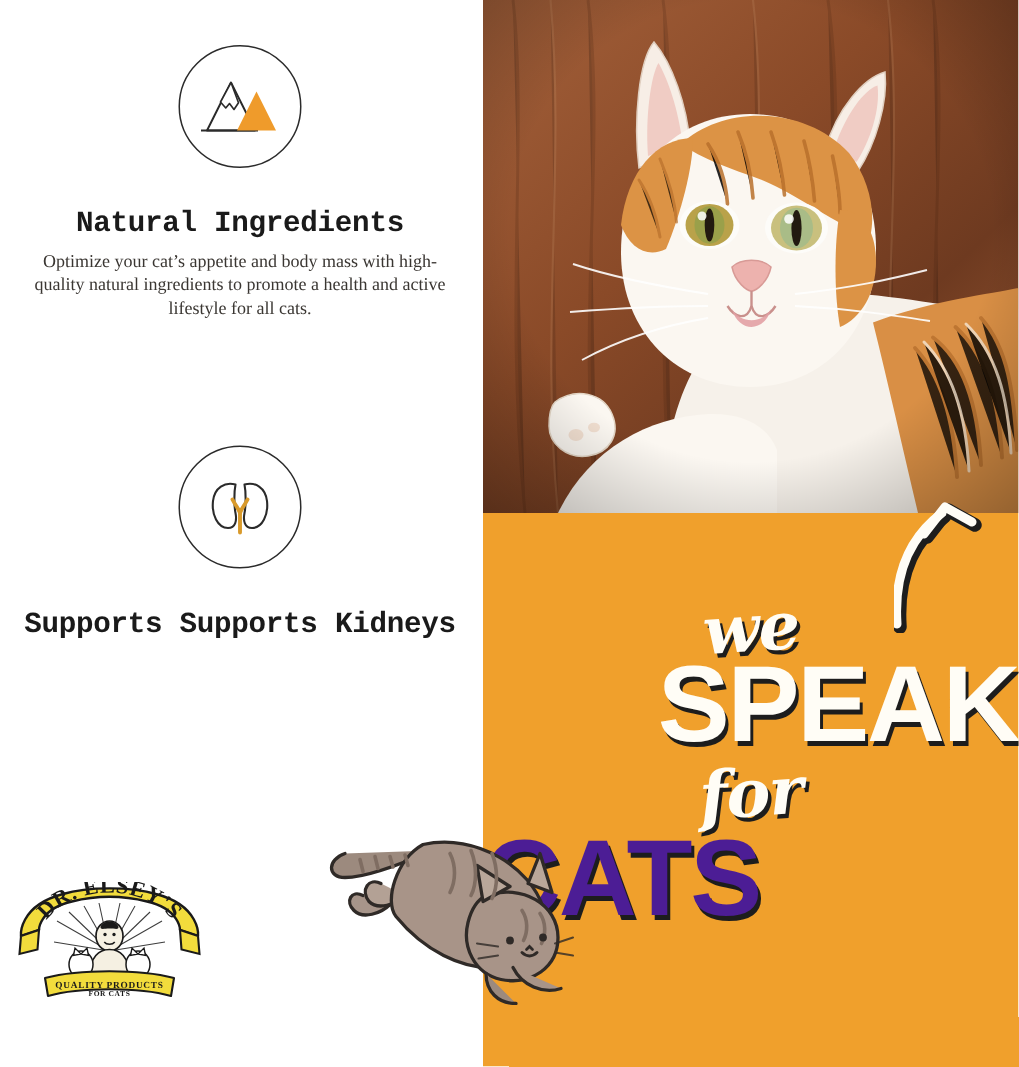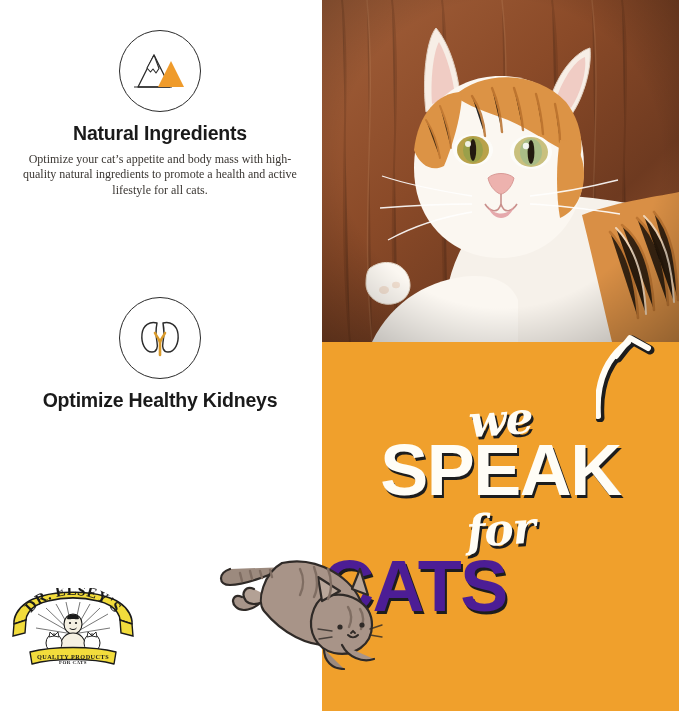--- a/index.html
+++ b/index.html
@@ -14,23 +14,23 @@
 
   .feature{position:absolute;width:320px;text-align:center;}
   .feature-1{top:30px;}
   .feature-2{top:297px;}
 
   .icon-circle{width:82px;height:82px;border-radius:50%;
                border:1.4px solid #2b2b2b;margin:0 auto;
                display:flex;align-items:center;justify-content:center;
                box-sizing:border-box;}
 
-  .feature-title{font-family:Liberation Sans, sans-serif;
+  .feature-title{font-family:Liberation Mono, monospace;
                  font-weight:bold;font-size:19.5px;color:#1a1a1a;
-                 margin-top:10px;letter-spacing:-0.2px;}
+                 margin-top:26px;letter-spacing:-0.2px;}
 
   .feature-body{font-family:"Liberation Serif",serif;
                 font-size:12px;color:#3a3632;line-height:1.28;
                 margin-top:7px;padding:0 14px;}
 
   
   .logo-wrap{position:absolute;left:8px;top:588px;width:130px;height:84px;}
   .logo-wrap svg{display:block;}
 
   
@@ -43,21 +43,21 @@
                 width:357px;height:369px;background:#F0A02C;}
 
   .headline{position:absolute;left:0;top:0;width:357px;height:369px;}
 
   .hl-we{position:absolute;left:0;top:52px;width:357px;text-align:center;
          font-family:"DejaVu Serif",serif;font-style:italic;font-weight:bold;
          font-size:44px;color:#FFFDF6;
          transform:rotate(-4deg);
          text-shadow:2px 3px 0 #1d1d1d;letter-spacing:-1px;}
 
-  .hl-speak{position:absolute;left:0;top:92px;width:357px;text-align:center;
+  .hl-speak{position:absolute;left:0;top:92px;width:357px;text-align:right;
             font-family:"Liberation Sans",sans-serif;font-weight:bold;
             font-size:72px;color:#FFFDF6;line-height:1;
             letter-spacing:-1.5px;
             text-shadow:2px 3px 0 #1d1d1d;}
 
   .hl-for{position:absolute;left:0;top:162px;width:357px;text-align:center;
           font-family:"DejaVu Serif",serif;font-style:italic;font-weight:bold;
           font-size:44px;color:#FFFDF6;
           transform:rotate(-4deg);
           text-shadow:2px 3px 0 #1d1d1d;letter-spacing:-1px;}
@@ -101,21 +101,21 @@
         <svg width="58" height="48" viewBox="0 0 58 48">
 
           <path d="M26 9 C19 7 12 11 11 20 C10 29 14 38 21 38 C26 38 27 33 26 28 C25 23 25 14 26 9 Z" fill="#ffffff" stroke="#2b2b2b" stroke-width="1.4" stroke-linejoin="round"></path>
 
           <path d="M32 9 C39 7 46 11 47 20 C48 29 44 38 37 38 C32 38 31 33 32 28 C33 23 33 14 32 9 Z" fill="#ffffff" stroke="#2b2b2b" stroke-width="1.4" stroke-linejoin="round"></path>
 
           <path d="M24 19 C26 23 28 25 29 28 L29 41" fill="none" stroke="#D99A2B" stroke-width="2.6" stroke-linecap="round"></path>
           <path d="M34 19 C32 23 30 25 29 28" fill="none" stroke="#D99A2B" stroke-width="2.6" stroke-linecap="round"></path>
         </svg>
       </div>
-      <div class="feature-title">Optimize Healthy Kidneys</div>
+      <div class="feature-title">Supports Supports Kidneys</div>
     </div>
 
     <div class="logo-wrap">
       <svg width="130" height="84" viewBox="0 0 130 84">
 
         <g stroke="#1a1a1a" stroke-width="0.7" opacity="0.85">
           <line x1="65" y1="46" x2="30" y2="26"></line>
             <line x1="65" y1="46" x2="38" y2="20"></line>
           <line x1="65" y1="46" x2="48" y2="16"></line>
             <line x1="65" y1="46" x2="58" y2="14"></line>

